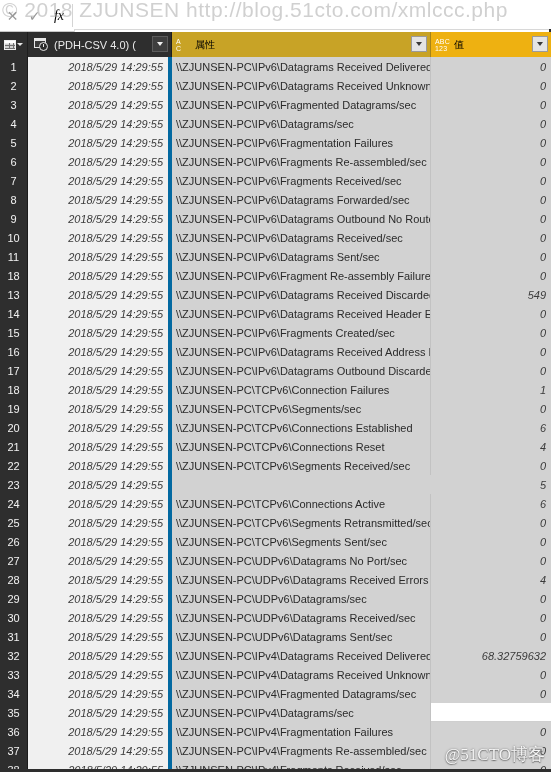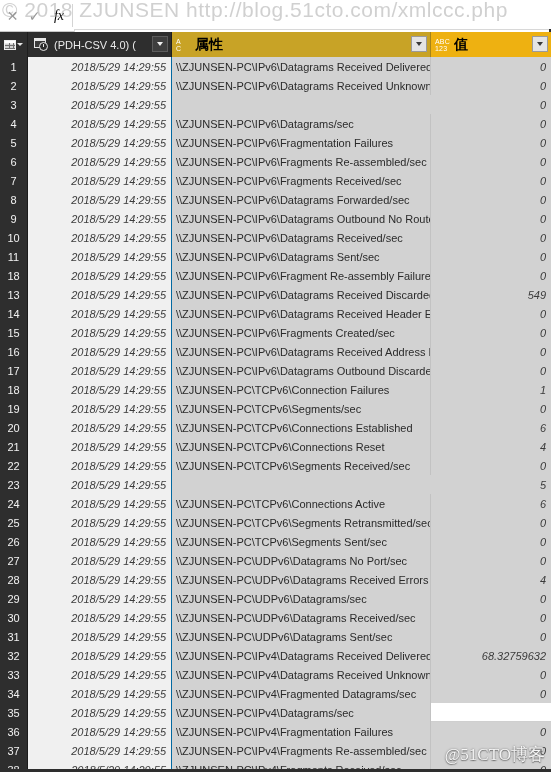--- a/index.html
+++ b/index.html
@@ -207,22 +207,22 @@
     background: #2e2e2e;
   }
   .clock-icon .clk::after {
     content: "";
     position: absolute;
     left: 2.6px; top: 1.4px;
     width: 1px; height: 2.8px;
     background: #e8e8e8;
   }
   .ch-label {
-    font-weight: bold;
-    font-size: 14px;
+    font-weight: normal;
+    font-size: 10px;
     white-space: nowrap;
     overflow: hidden;
     text-overflow: clip;
   }
   .ch-label.light { font-weight: normal; color: #eaeaea; font-size: 11px; }
   .dropdown-btn {
     position: absolute;
     right: 3px; top: 4px;
     width: 16px; height: 16px;
     background: #3e3e3e;
@@ -274,21 +274,21 @@
   }
   .c-date {
     width: 144px;
     background: #f0f0f0;
     color: #3b3b3b;
     justify-content: flex-end;
     padding-right: 5px;
     font-style: italic;
     font-size: 11px;
     flex: 0 0 auto;
-    border-right: 1px solid #0369a1;
+    border-right: 4px solid #0369a1;
   }
   .c-attr {
     width: 259px;
     background: #d2d2d2;
     color: #2a2a2a;
     padding-left: 4px;
     font-size: 11px;
     flex: 0 0 auto;
     border-right: 1px solid #c2c2c2;
   }
@@ -403,20 +403,21 @@
       </div>
       <div class="row">
         <div class="cell c-num">2</div>
         <div class="cell c-date">2018/5/29 14:29:55</div>
         <div class="cell c-attr">\\ZJUNSEN-PC\IPv6\Datagrams Received Unknown Protocol</div>
         <div class="cell c-val">0</div>
       </div>
       <div class="row">
         <div class="cell c-num">3</div>
         <div class="cell c-date">2018/5/29 14:29:55</div>
+        <div class="cell c-attr">\\ZJUNSEN-PC\IPv6\Fragmented Datagrams/sec</div>
         <div class="cell c-val">0</div>
       </div>
       <div class="row">
         <div class="cell c-num">4</div>
         <div class="cell c-date">2018/5/29 14:29:55</div>
         <div class="cell c-attr">\\ZJUNSEN-PC\IPv6\Datagrams/sec</div>
         <div class="cell c-val">0</div>
       </div>
       <div class="row">
         <div class="cell c-num">5</div>

